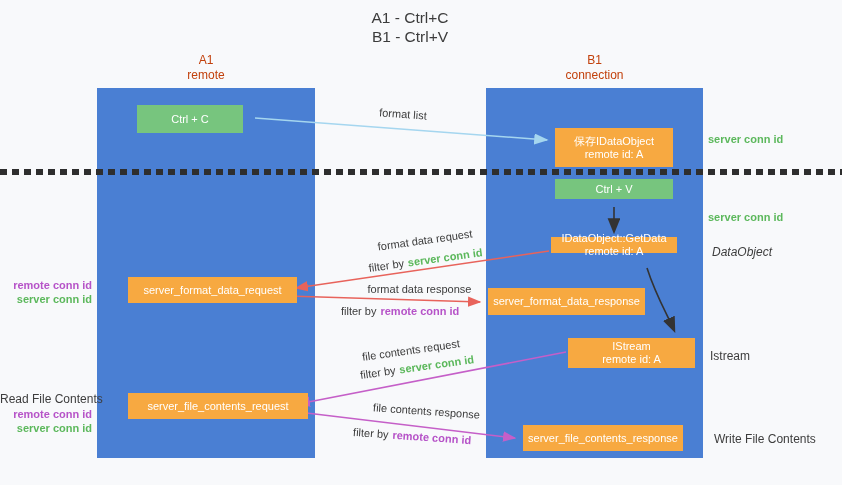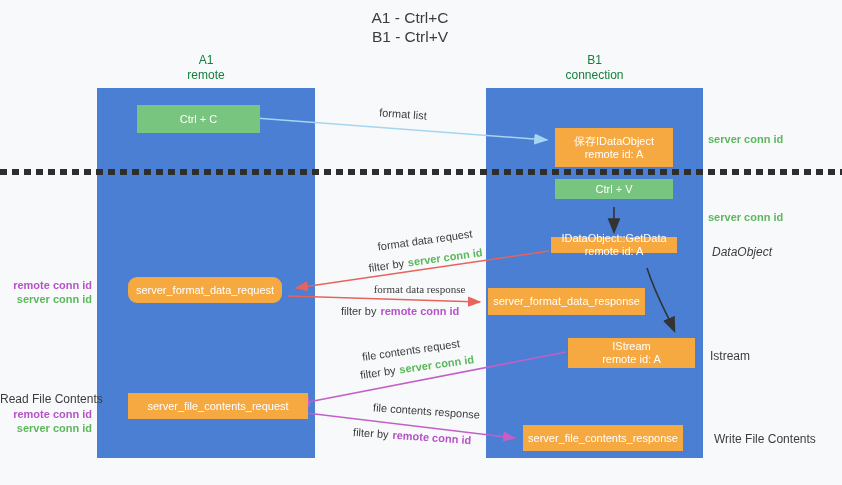--- a/index.html
+++ b/index.html
@@ -13,21 +13,21 @@
   .title {
     left:300px; top:8px; width:220px; text-align:center;
     font-size:15.5px; line-height:19px; color:#3c3c3c;
   }
   .lane {
     background:#4a7fd3; top:88px; height:370px; z-index:1;
   }
   .lane-a1 { left:97px;  width:218px; }
   .lane-b1 { left:486px; width:217px; }
   .lane-header {
-    top:53px; text-align:center; font-size:12px; line-height:15px; color:#15803d; z-index:2;
+    top:53px; text-align:center; font-size:12px; line-height:15px; color:#c2410c; z-index:2;
   }
   .dotted-line {
     left:0; top:169px; width:842px; height:6px; z-index:4;
     background:repeating-linear-gradient(90deg,#2e2e2e 0 7px,transparent 7px 12px);
   }
   svg.arrows { left:0; top:0; z-index:2; pointer-events:none; }
   .node {
     z-index:3; color:#fff; display:flex; flex-direction:column;
     align-items:center; justify-content:center;
     font-size:11px; line-height:13px; text-align:center;
@@ -85,39 +85,39 @@
     </defs>
     <path d="M255,118 L547,140" stroke="#a5d6ef" stroke-width="1.6" fill="none" marker-end="url(#head-blue)"></path>
     <path d="M614,207 L614,231" stroke="#333333" stroke-width="1.6" fill="none" marker-end="url(#head-black)"></path>
     <path d="M647,268 C656,296 667,314 674,330" stroke="#333333" stroke-width="1.6" fill="none" marker-end="url(#head-black)"></path>
     <path d="M549,251 L296,288" stroke="#e8635b" stroke-width="1.5" fill="none" marker-end="url(#head-red)"></path>
     <path d="M288,296 L480,302" stroke="#e8635b" stroke-width="1.5" fill="none" marker-end="url(#head-red)"></path>
     <path d="M566,352 L298,404" stroke="#c55fc8" stroke-width="1.5" fill="none" marker-end="url(#head-magenta)"></path>
     <path d="M290,411 L515,438" stroke="#c55fc8" stroke-width="1.5" fill="none" marker-end="url(#head-magenta)"></path>
   </svg>
 
-  <div class="abs node node-green" style="left:137px;top:105px;width:123px;height:28px;">
+  <div class="abs node node-green" style="left:137px;top:105px;width:106px;height:28px;">
     <div>Ctrl + C</div>
   </div>
 
   <div class="abs node node-orange" style="left:555px;top:128px;width:118px;height:39px;">
     <div>保存IDataObject</div>
     <div>remote id: A</div>
   </div>
 
   <div class="abs node node-green" style="left:555px;top:179px;width:118px;height:20px;">
     <div>Ctrl + V</div>
   </div>
 
   <div class="abs node node-orange" style="left:551px;top:237px;width:126px;height:16px;">
     <div>IDataObject::GetData</div>
     <div>remote id: A</div>
   </div>
 
-  <div class="abs node node-orange" style="left:128px;top:277px;width:154px;height:26px;border-radius:9px;">
+  <div class="abs node node-orange" style="left:128px;top:277px;width:169px;height:26px;">
     <div>server_format_data_request</div>
   </div>
 
   <div class="abs node node-orange" style="left:488px;top:288px;width:157px;height:27px;">
     <div>server_format_data_response</div>
   </div>
 
   <div class="abs node node-orange" style="left:568px;top:338px;width:127px;height:30px;">
     <div>IStream</div>
     <div>remote id: A</div>
@@ -131,21 +131,21 @@
     <div>server_file_contents_response</div>
   </div>
 
   <div class="abs edge-label rot-pos4" style="left:368px;top:108px;width:70px;">format list</div>
 
   <div class="abs edge-label rot-neg8" style="left:370px;top:234px;width:110px;">format data request</div>
   <div class="abs edge-label rot-neg8" style="left:363px;top:254px;width:125px;">
     <span>filter by</span><span class="green-text filter-key">server conn id</span>
   </div>
 
-  <div class="abs edge-label" style="left:367px;top:283px;width:105px;font-family:Liberation Serif, serif;">format data response</div>
+  <div class="abs edge-label" style="left:367px;top:283px;width:105px;">format data response</div>
   <div class="abs edge-label" style="left:341px;top:305px;width:116px;">
     <span>filter by</span><span class="purple-text filter-key">remote conn id</span>
   </div>
 
   <div class="abs edge-label rot-neg8" style="left:361px;top:344px;width:100px;">file contents request</div>
   <div class="abs edge-label rot-neg8" style="left:355px;top:361px;width:124px;">
     <span>filter by</span><span class="green-text filter-key">server conn id</span>
   </div>
 
   <div class="abs edge-label rot-pos4" style="left:373px;top:405px;width:107px;">file contents response</div>

